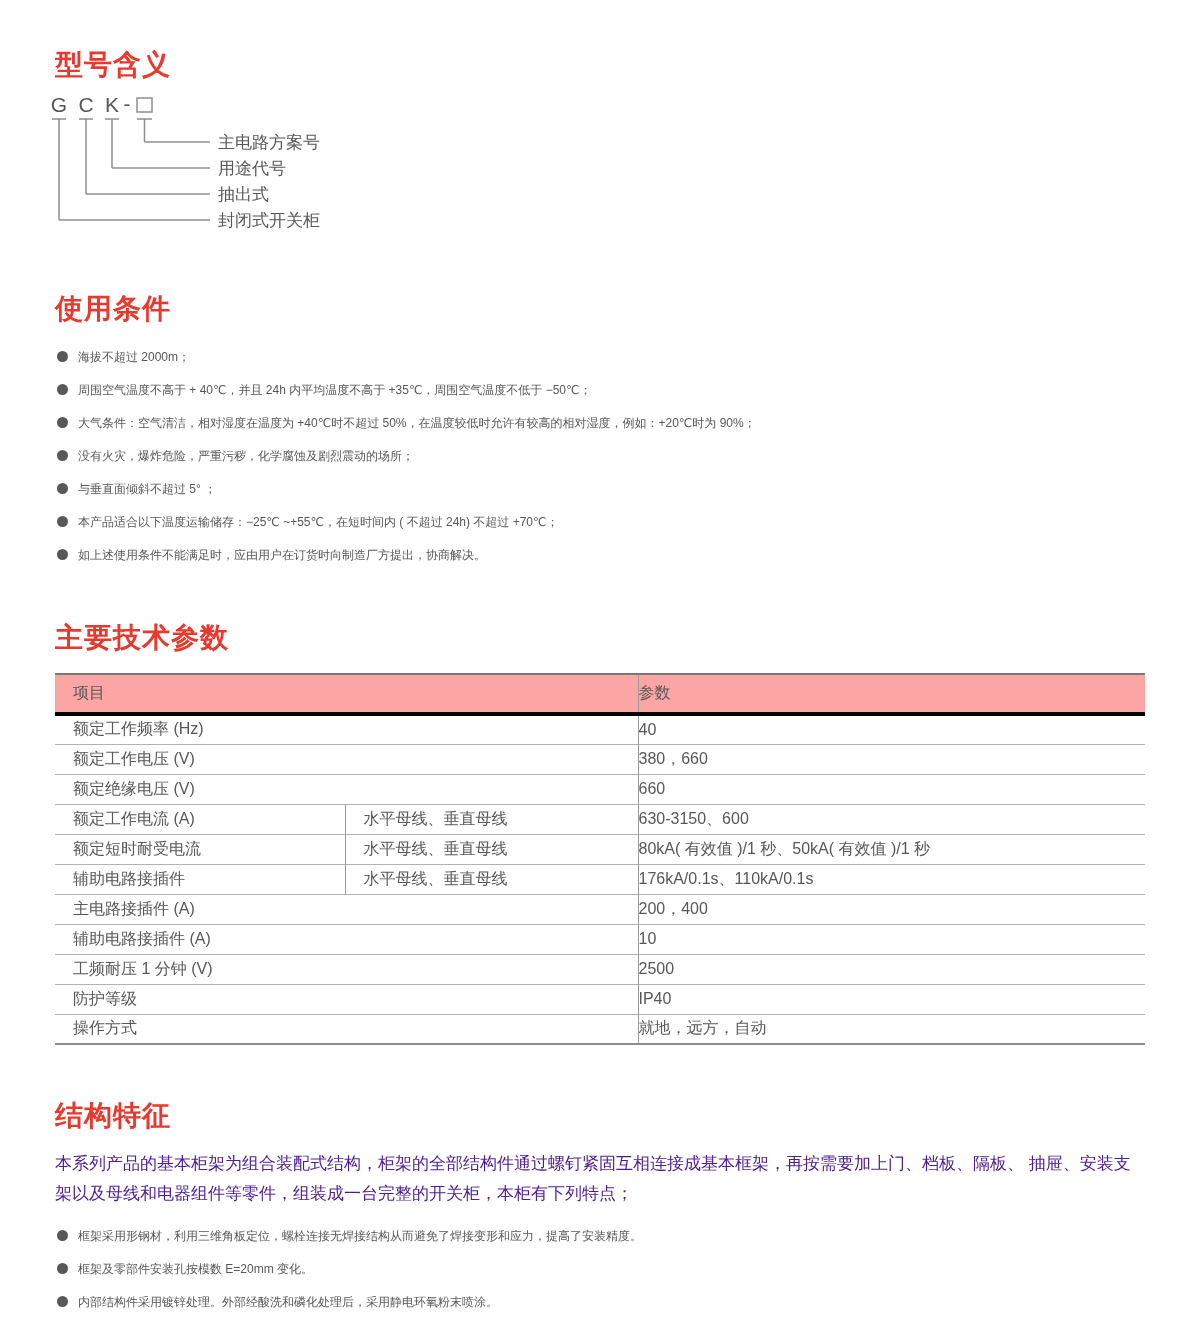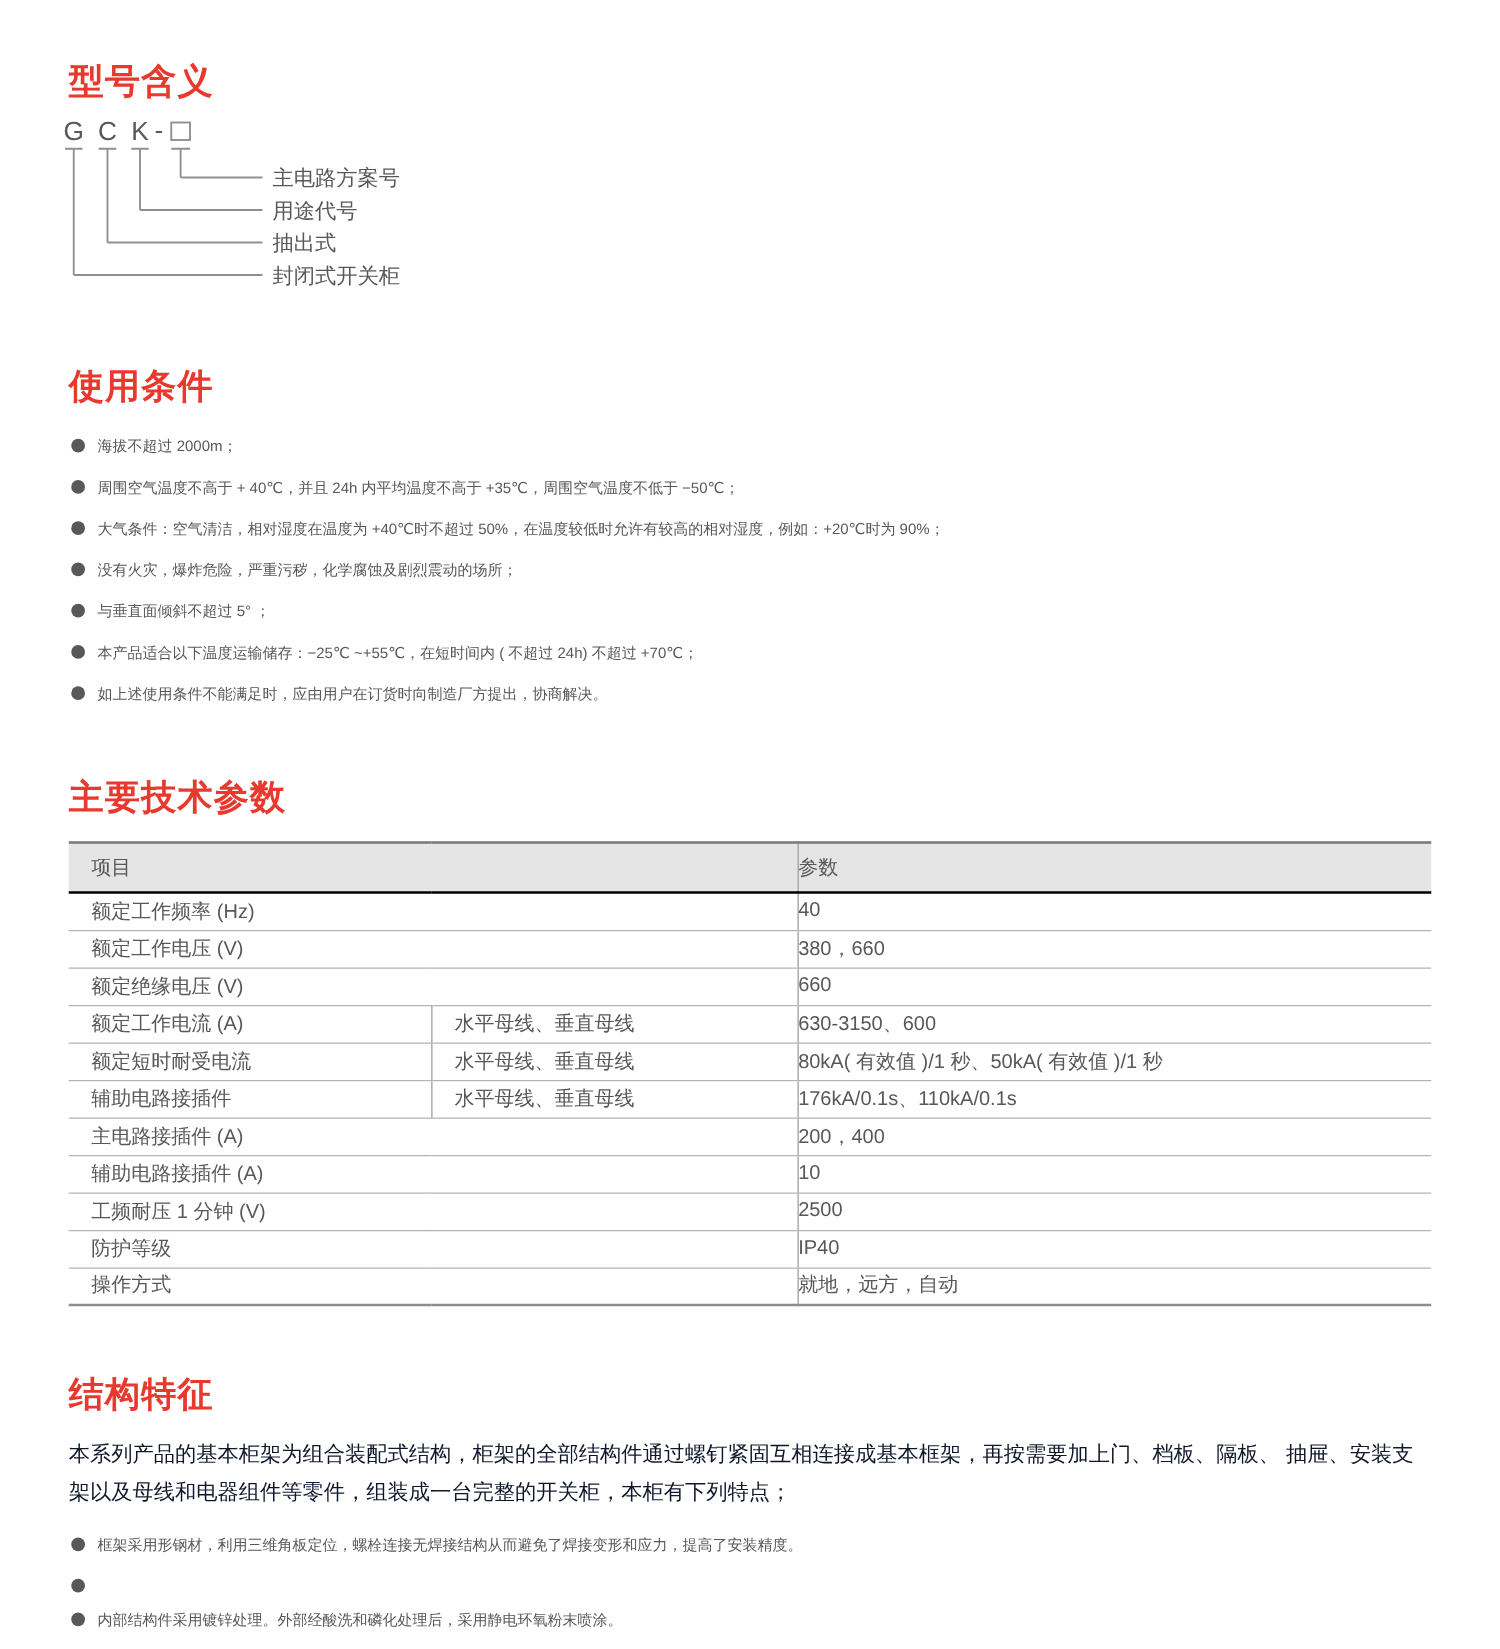--- a/index.html
+++ b/index.html
@@ -70,22 +70,22 @@
     margin-top: 20px;
     width: 1090px;
     border-collapse: collapse;
     table-layout: fixed;
     font-size: 16px;
     color: #595757;
     border-top: 2px solid #787878;
     border-bottom: 2px solid #8d8d8d;
   }
   table.params thead tr {
-    background: #e5e5e5;
-    border-bottom: 2px solid #000000;
+    background: #fca5a5;
+    border-bottom: 4px solid #000000;
     height: 40px;
   }
   table.params tbody tr {
     border-bottom: 1px solid #b3b3b3;
     height: 30px;
   }
   table.params th, table.params td {
     padding: 0;
     font-weight: normal;
   }
@@ -101,21 +101,21 @@
   table.params .cell-value {
     text-align: left;
     border-left: 1px solid #9b9b9b;
   }
   
   .h-structure { margin-top: 56px; }
   .structure-paragraph {
     margin: 18px 0 0 0;
     font-size: 17px;
     line-height: 30px;
-    color: #0f172a;
+    color: #4c1d95;
   }
   ul.structure-list { margin-top: 10px; }
 </style>
 </head>
 <body>
 
 <div class="page">
 
   <h2 class="section-heading h-model">型号含义</h2>
 
@@ -251,20 +251,21 @@
 
   <p class="structure-paragraph">本系列产品的基本柜架为组合装配式结构，柜架的全部结构件通过螺钉紧固互相连接成基本框架，再按需要加上门、档板、隔板、 抽屉、安装支架以及母线和电器组件等零件，组装成一台完整的开关柜，本柜有下列特点；</p>
 
   <ul class="bullet-list structure-list">
       <li>
         <span class="dot"></span>
         <span>框架采用形钢材，利用三维角板定位，螺栓连接无焊接结构从而避免了焊接变形和应力，提高了安装精度。</span>
       </li>
       <li>
         <span class="dot"></span>
+        <span>框架及零部件安装孔按模数 E=20mm 变化。</span>
       </li>
       <li>
         <span class="dot"></span>
         <span>内部结构件采用镀锌处理。外部经酸洗和磷化处理后，采用静电环氧粉末喷涂。</span>
       </li>
     </ul>
 
 </div>
 
 </body></html>

